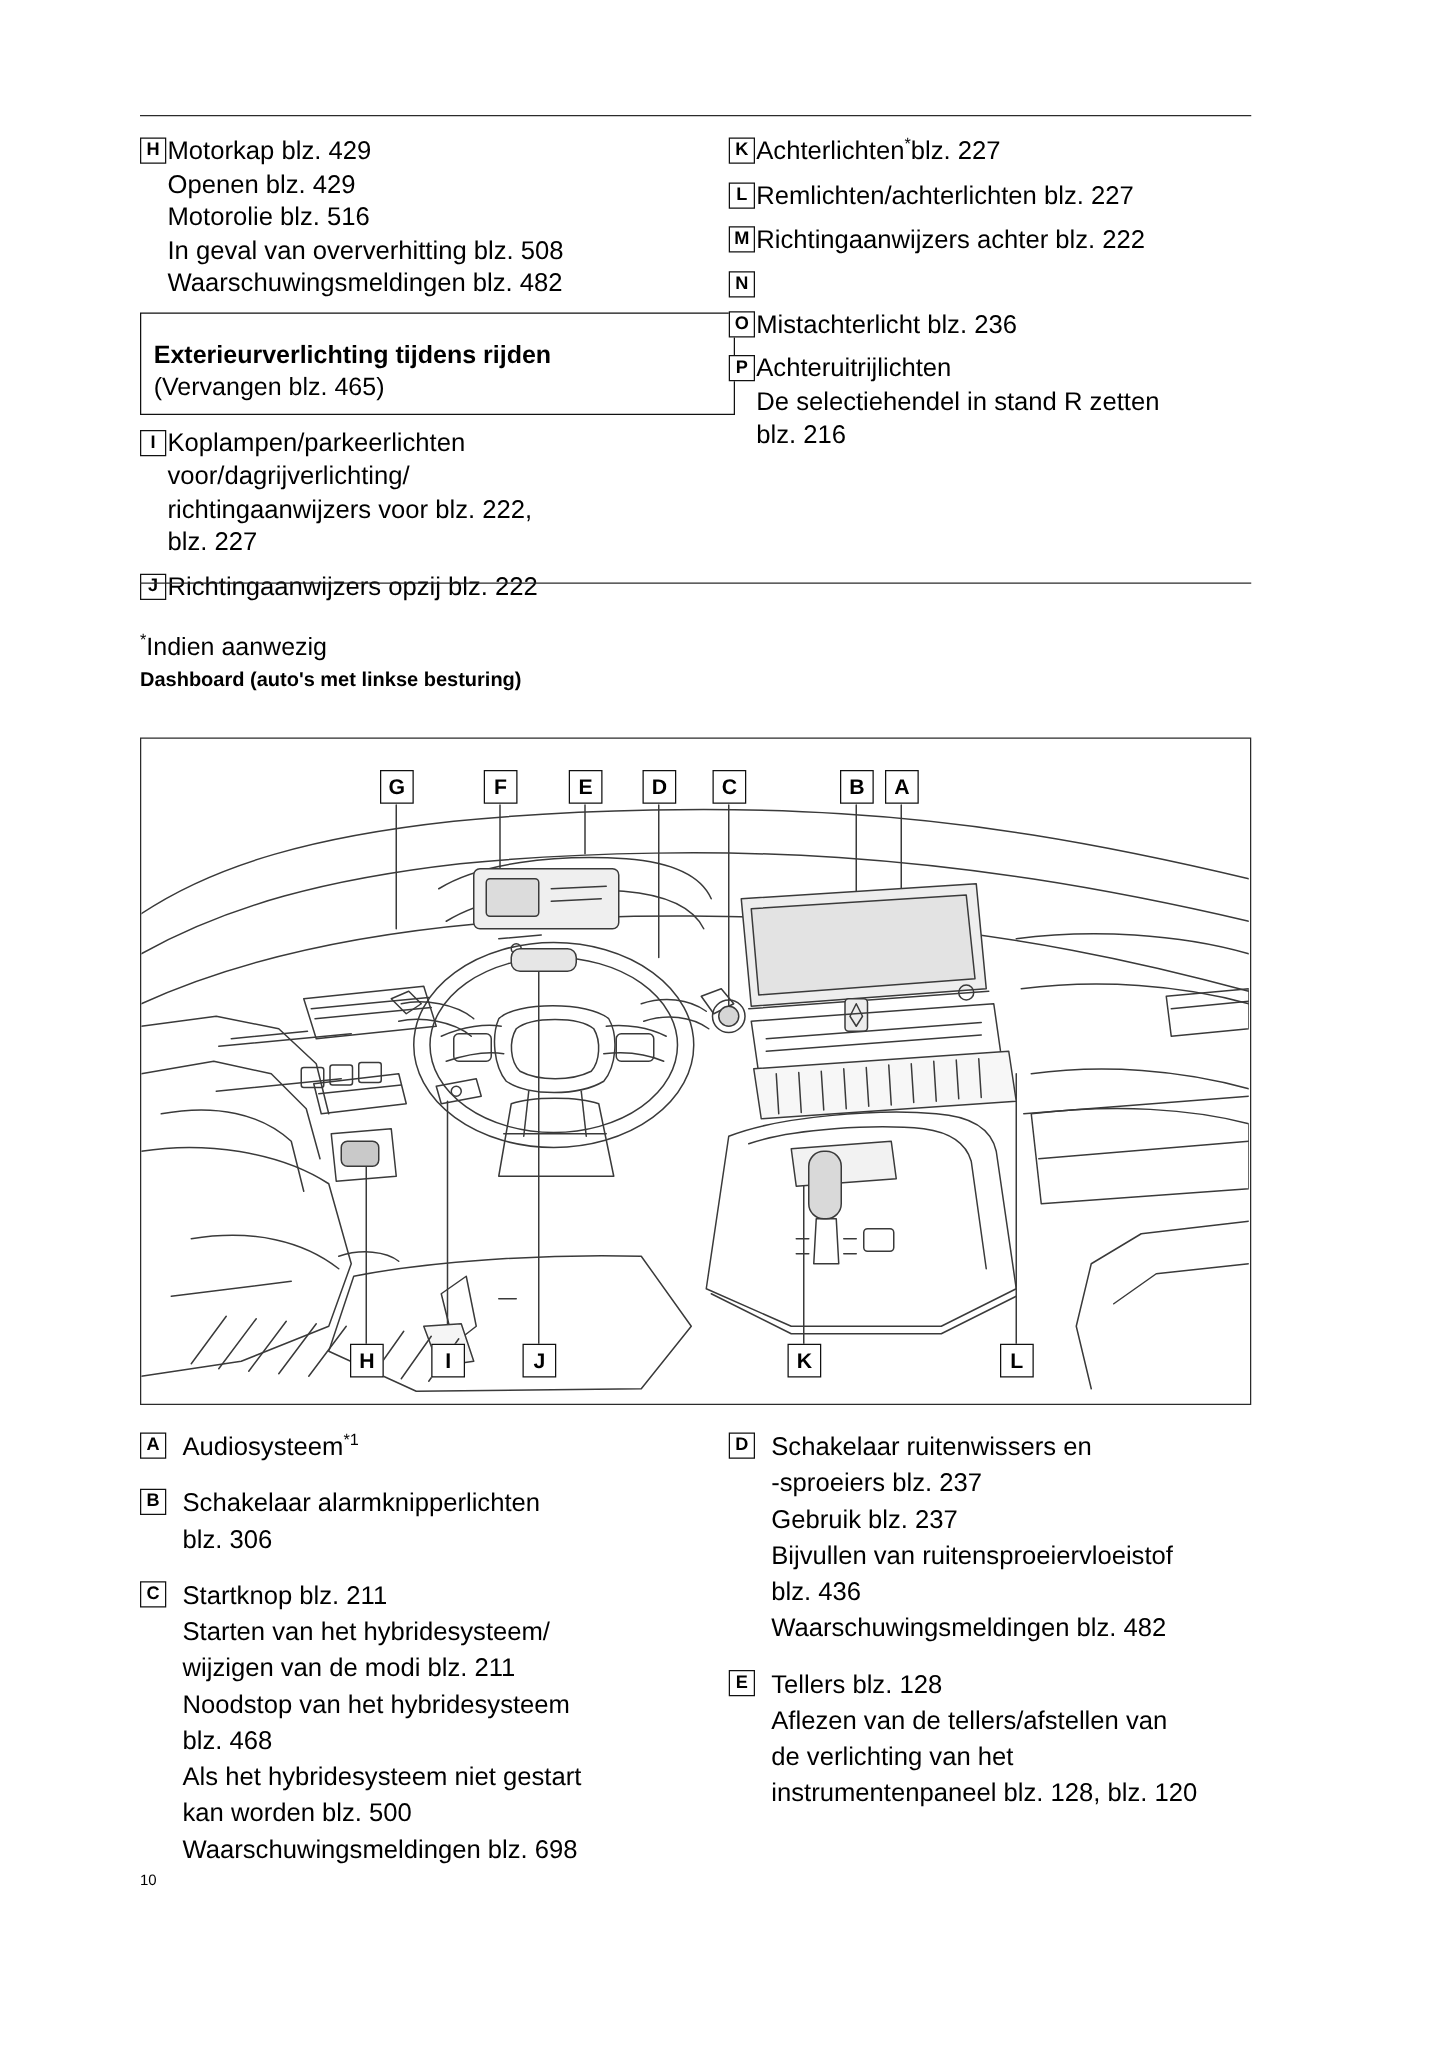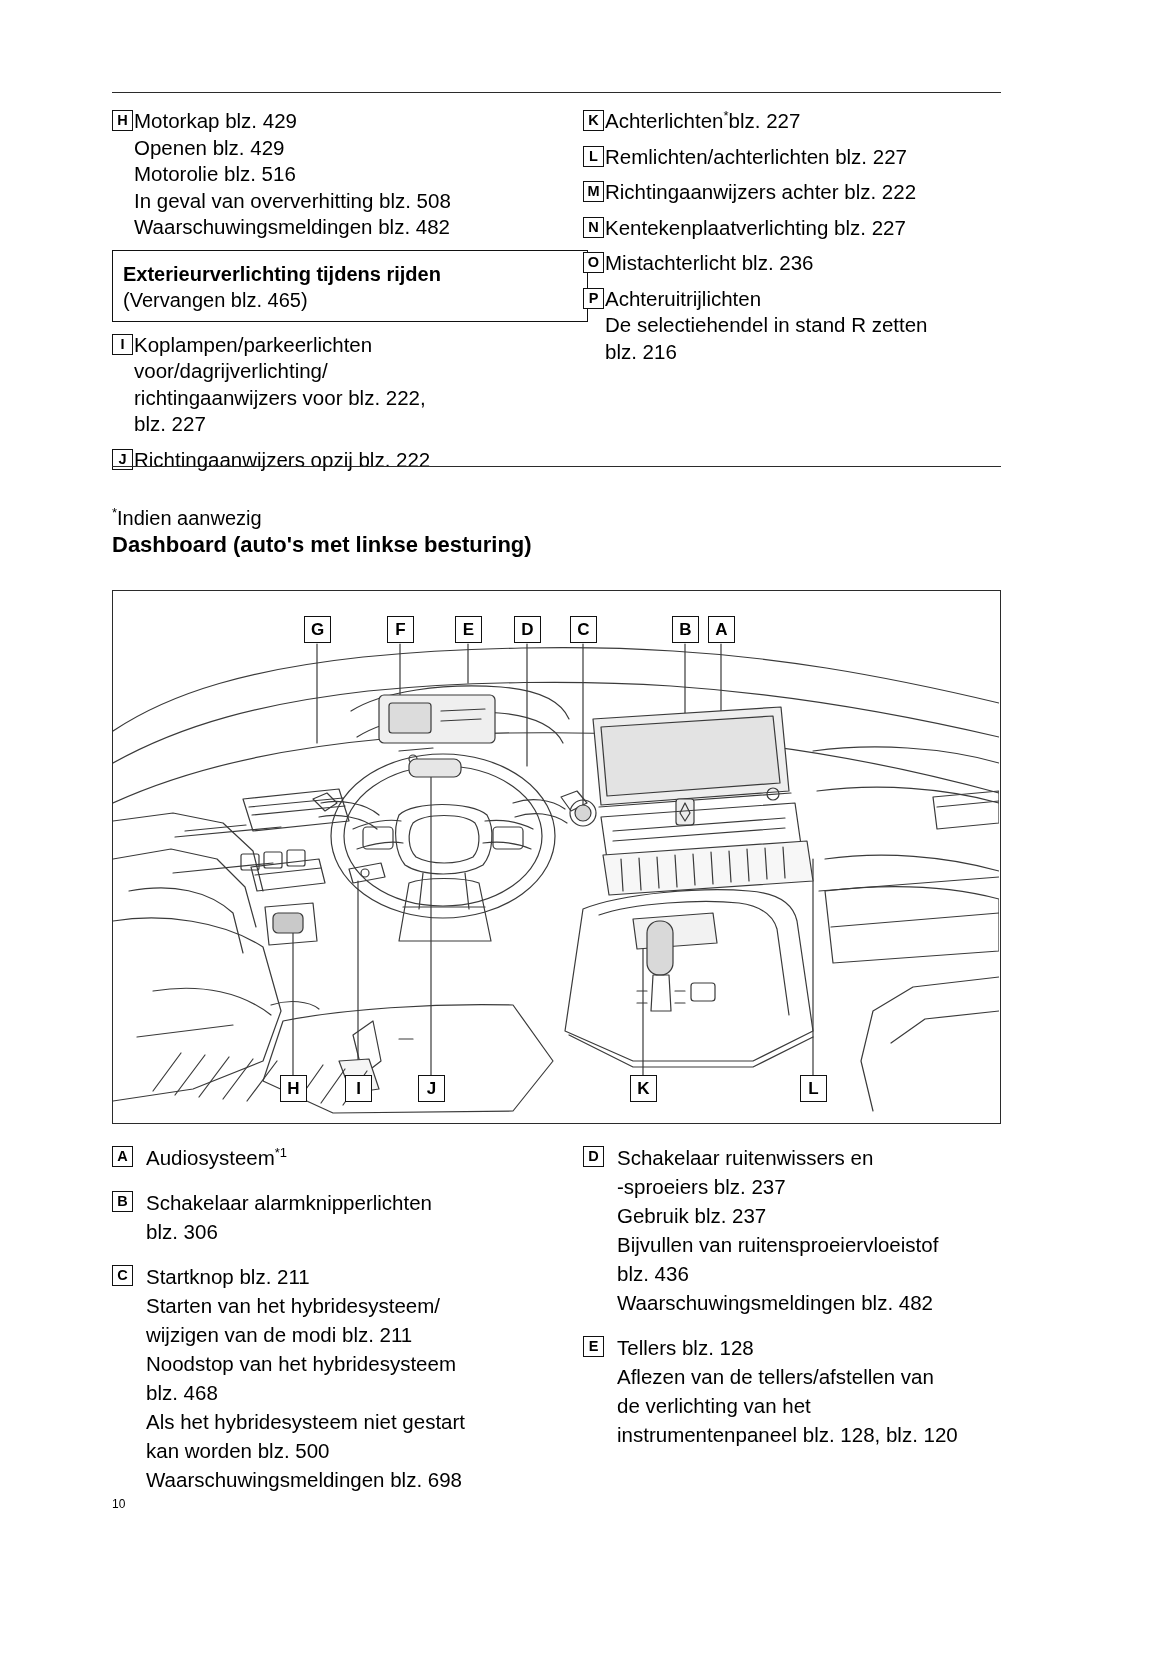--- a/index.html
+++ b/index.html
@@ -47,36 +47,36 @@
   .item .txt {
     margin-left:1px;
     font-size:20.5px; line-height:26.5px;
     white-space:pre-line;
   }
   .item .txt .sup { font-size:13px; vertical-align:super; line-height:0; }
 
   
   .note {
     border:1.4px solid #111;
-    padding:10px 10px 8px 10px;
+    padding:20px 10px 8px 10px;
     margin:7px 0 10px 0;
     width:476px;
   }
   .note .n1 { font-size:20px; font-weight:bold; line-height:26px; }
   .note .n2 { font-size:20px; line-height:26px; }
 
   
   .footnote {
     position:absolute; left:112px; top:505px;
     font-size:20px; line-height:26px;
   }
   .footnote .star { font-size:13px; vertical-align:super; line-height:0; }
   .subtitle {
     position:absolute; left:112px; top:532px;
-    font-size:22px; font-weight:bold; line-height:26px;
+    font-size:16px; font-weight:bold; line-height:26px;
   }
 
   
   .figure {
     position:absolute; left:112px; top:590px;
     width:889px; height:534px;
     border:1.4px solid #2b2b2b;
     background:#fff;
     overflow:hidden;
   }
@@ -158,21 +158,20 @@
       <span class="txt">Remlichten/achterlichten blz. 227</span>
     </div>
 
     <div class="item">
       <span class="lbox">M</span>
       <span class="txt">Richtingaanwijzers achter blz. 222</span>
     </div>
 
     <div class="item">
       <span class="lbox">N</span>
-      <span class="txt">Kentekenplaatverlichting blz. 227</span>
     </div>
 
     <div class="item">
       <span class="lbox">O</span>
       <span class="txt">Mistachterlicht blz. 236</span>
     </div>
 
     <div class="item">
       <span class="lbox">P</span>
       <span class="txt">Achteruitrijlichten

